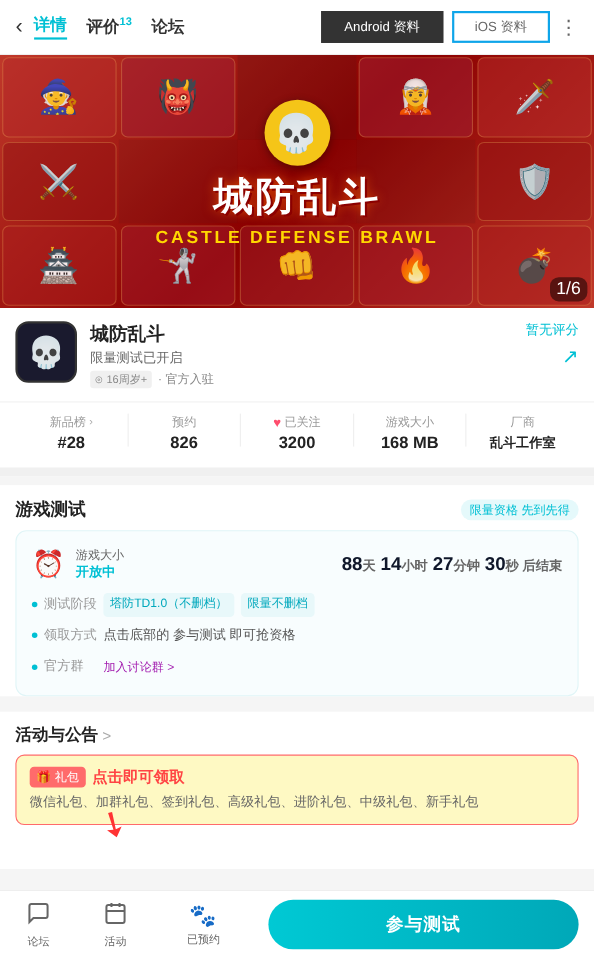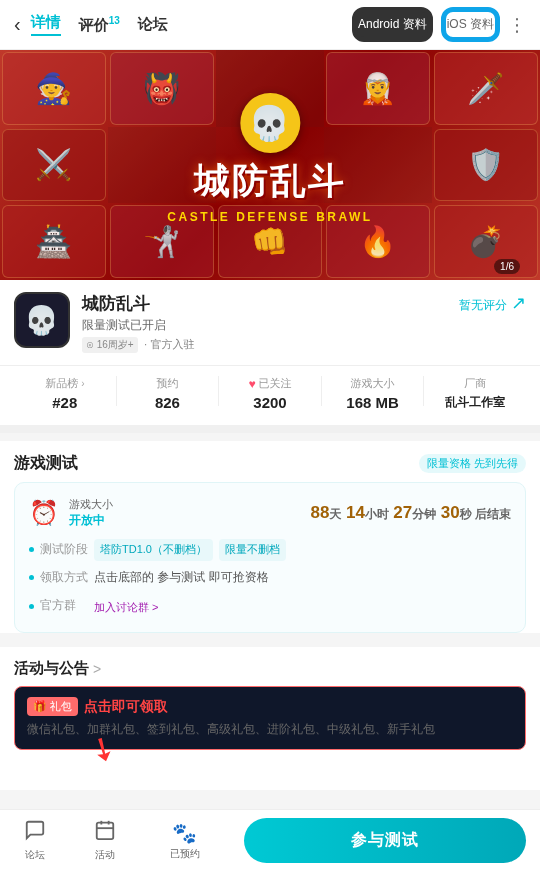--- a/index.html
+++ b/index.html
@@ -48,25 +48,25 @@
       font-size: 10px;
       color: #00c0d4;
       vertical-align: super;
     }
     .nav-right {
       display: flex;
       align-items: center;
       gap: 8px;
     }
     .platform-btn {
-      padding: 4px 1px;
-      border-radius: 12px;
+      padding: 4px 19px;
+      border-radius: 0;
       font-size: 12px;
       cursor: pointer;
-      border: 5px solid #0ea5e9;
+      border: 2px solid #0ea5e9;
     }
     .platform-btn.active {
       background: #333;
       color: #fff;
       border-color: #333;
     }
     .platform-btn.inactive {
       background: #fff;
       color: #666;
     }
@@ -80,24 +80,24 @@
     .banner-area {
       width: 100%;
       height: 230px;
       background: linear-gradient(135deg, #c0392b 0%, #8b0000 50%, #c0392b 100%);
       position: relative;
       overflow: hidden;
     }
     .banner-indicator {
       position: absolute;
       bottom: 6px;
-      right: 20px;
+      right: 6px;
       background: rgba(0,0,0,0.5);
       color: #fff;
-      font-size: 10px;
+      font-size: 16px;
       padding: 2px 6px;
       border-radius: 8px;
     }
 
     
     .game-info {
       background: #fff;
       padding: 12px 14px;
       display: flex;
       align-items: flex-start;
@@ -143,21 +143,21 @@
     .official-badge {
       color: #888;
     }
     .no-rating {
       font-size: 12px;
       color: #00c0d4;
       white-space: nowrap;
     }
     .share-icon-area {
       display: flex;
-      flex-direction: row;
+      flex-direction: column;
       align-items: flex-end;
       gap: 4px;
     }
 
     
     .stats-row {
       background: #fff;
       padding: 10px 14px 14px;
       display: flex;
       gap: 0;
@@ -229,21 +229,21 @@
       color: #00c0d4;
       font-weight: 600;
     }
     .test-countdown {
       font-size: 16px;
       font-weight: 700;
       color: #222;
       margin-left: auto;
     }
     .test-countdown span.num {
-      color: #a16207;
+      color: #0f172a;
       font-size: 17px;
       margin-top: 37px;
     }
     .test-countdown span.unit {
       color: #666;
       font-size: 12px;
     }
     .test-details {
       font-size: 12px;
       color: #555;
@@ -301,21 +301,21 @@
       color: #aaa;
       font-size: 14px;
     }
 
     
     .gift-card {
       margin: 0 14px 10px;
       border: 1.5px solid #ff6b6b;
       border-radius: 8px;
       padding: 10px 12px;
-      background: #0f172a;
+      background: #fef9c3;
       position: relative;
     }
     .gift-card-header {
       display: flex;
       align-items: center;
       gap: 6px;
       margin-bottom: 4px;
     }
     .gift-icon-box {
       background: #ff6b6b;
@@ -471,21 +471,21 @@
 
       <div class="char-cell" style="background:rgba(170,30,30,0.6); border:1px solid rgba(255,200,100,0.3); border-radius:6px; margin:2px;">🏯</div>
       <div class="char-cell" style="background:rgba(160,25,40,0.6); border:1px solid rgba(255,200,100,0.3); border-radius:6px; margin:2px;">🤺</div>
       <div class="char-cell" style="background:rgba(155,25,35,0.6); border:1px solid rgba(255,200,100,0.3); border-radius:6px; margin:2px;">👊</div>
       <div class="char-cell" style="background:rgba(160,25,40,0.6); border:1px solid rgba(255,200,100,0.3); border-radius:6px; margin:2px;">🔥</div>
       <div class="char-cell" style="background:rgba(170,30,30,0.6); border:1px solid rgba(255,200,100,0.3); border-radius:6px; margin:2px;">💣</div>
     </div>
     <div class="banner-overlay">
       <div style="background:#f5c518; border-radius:50%; width:60px; height:60px; display:flex; align-items:center; justify-content:center; margin: 0 auto 4px; font-size:34px; box-shadow:0 2px 8px rgba(0,0,0,0.4);">💀</div>
       <div style="font-size:36px; font-weight:900; color:#fff; text-shadow:2px 2px 0 #8b0000, 0 0 10px rgba(255,100,0,0.8); letter-spacing:2px; font-family:SimHei,sans-serif;">城防乱斗</div>
-      <div style="font-size:12px; color:#ffd700; letter-spacing:2.5px; font-weight:700; margin-top:4px;">CASTLE DEFENSE BRAWL</div>
+      <div style="font-size:16px; color:#ffd700; letter-spacing:2.5px; font-weight:700; margin-top:4px;">CASTLE DEFENSE BRAWL</div>
     </div>
     <div class="banner-indicator">1/6</div>
   </div>
 
   <div class="game-info">
     <div class="game-icon">
       <span>💀</span>
     </div>
     <div class="game-text">
       <div class="game-name">城防乱斗</div>

